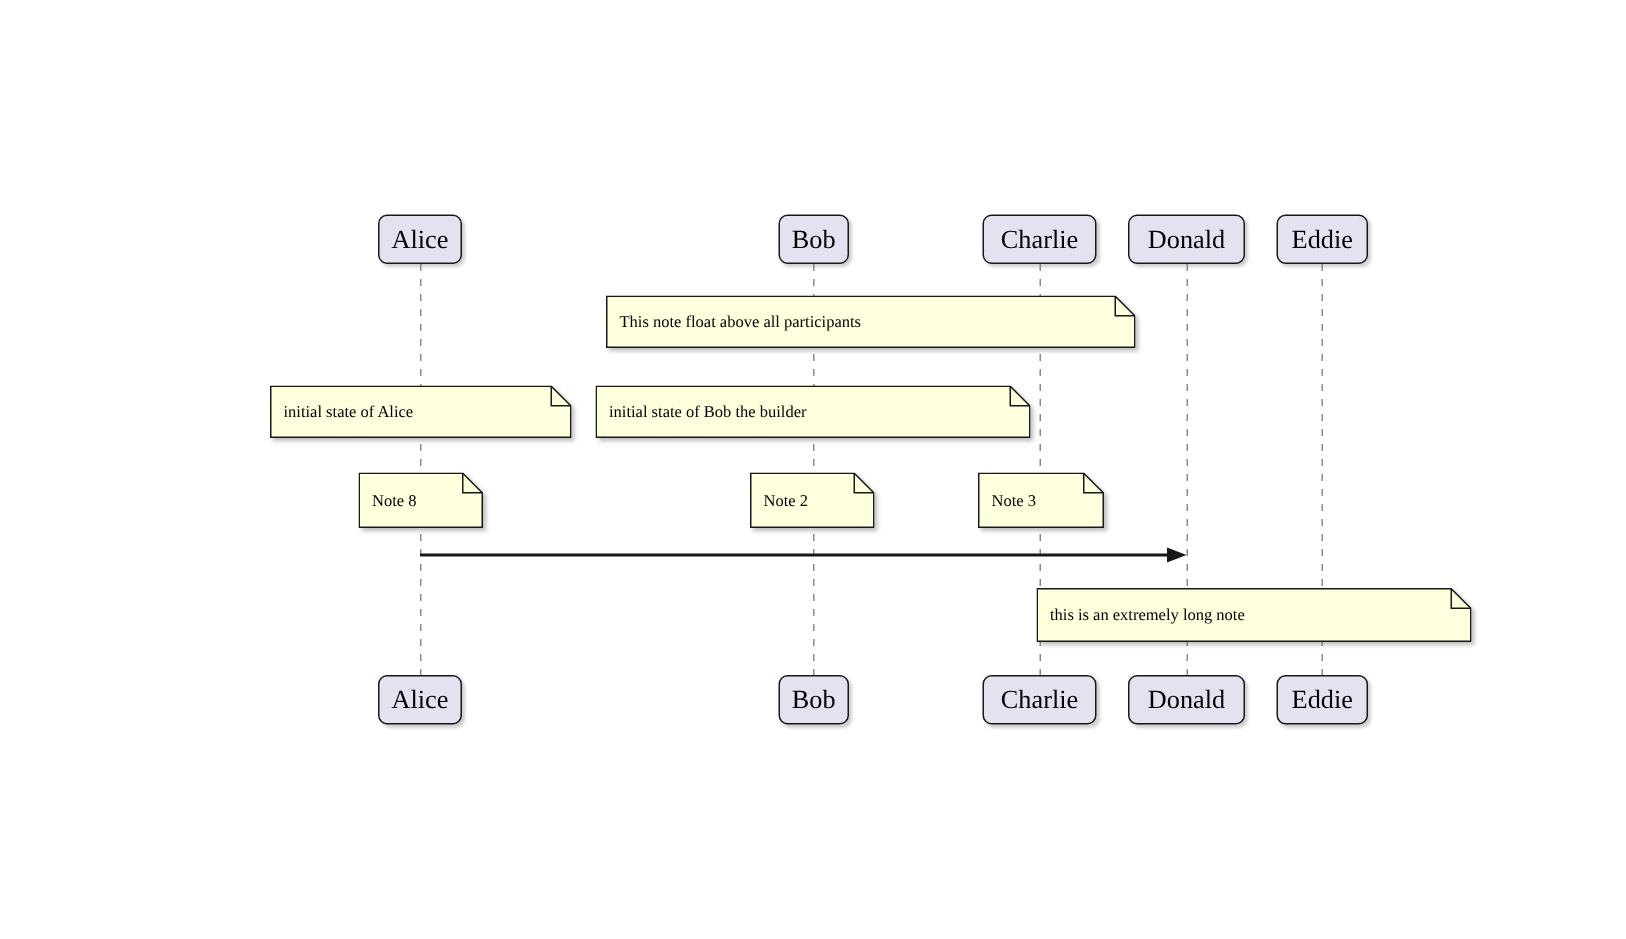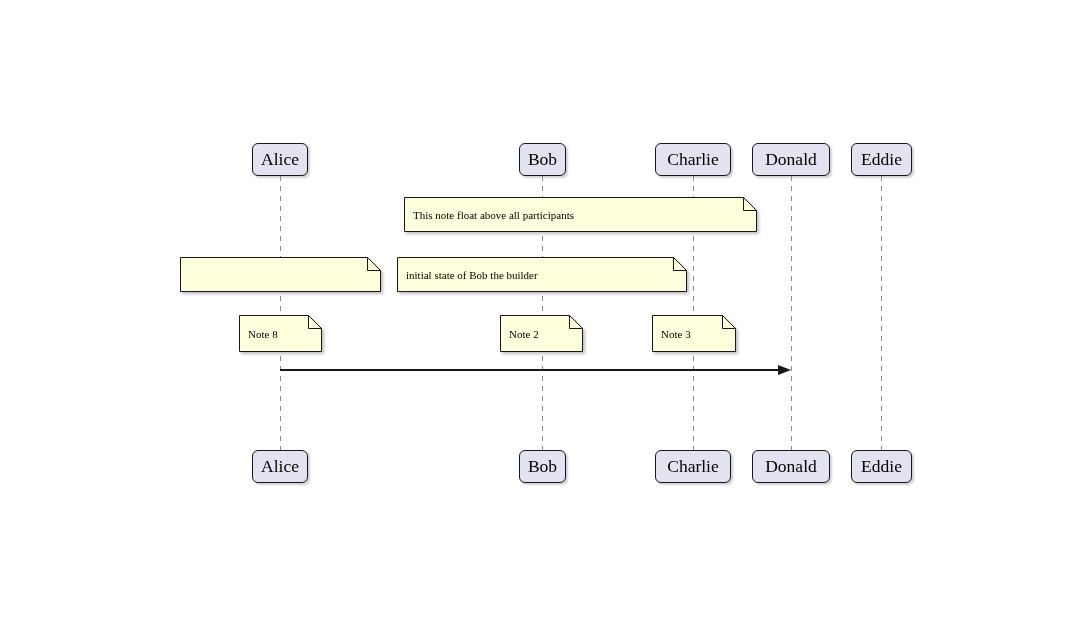--- a/index.html
+++ b/index.html
@@ -87,20 +87,21 @@
       <path d="M339.5,0.5 V13.5 H352.5" fill="none" stroke="#181818" stroke-width="1"></path>
     </svg>
     <span class="note-text">This note float above all participants</span>
   </div>
 
   <div class="note" style="left:141px;top:257px;width:201px;height:35px;">
     <svg width="201" height="35" viewBox="0 0 201 35">
       <path d="M0.5,0.5 H187.5 L200.5,13.5 V34.5 H0.5 Z" fill="#FEFFDD" stroke="#181818" stroke-width="1"></path>
       <path d="M187.5,0.5 V13.5 H200.5" fill="none" stroke="#181818" stroke-width="1"></path>
     </svg>
+    <span class="note-text">initial state of Alice</span>
   </div>
 
   <div class="note" style="left:358px;top:257px;width:290px;height:35px;">
     <svg width="290" height="35" viewBox="0 0 290 35">
       <path d="M0.5,0.5 H276.5 L289.5,13.5 V34.5 H0.5 Z" fill="#FEFFDD" stroke="#181818" stroke-width="1"></path>
       <path d="M276.5,0.5 V13.5 H289.5" fill="none" stroke="#181818" stroke-width="1"></path>
     </svg>
     <span class="note-text">initial state of Bob the builder</span>
   </div>
 
@@ -126,14 +127,21 @@
       <path d="M70.5,0.5 V13.5 H83.5" fill="none" stroke="#181818" stroke-width="1"></path>
     </svg>
     <span class="note-text">Note 3</span>
   </div>
 
   <div>
     <div class="arrow-line" style="left:241px;top:369px;width:501px;"></div>
     <div class="arrow-head" style="left:739px;top:365px;"></div>
   </div>
 
+  <div class="note" style="left:652px;top:392px;width:290px;height:36px;">
+    <svg width="290" height="36" viewBox="0 0 290 36">
+      <path d="M0.5,0.5 H276.5 L289.5,13.5 V35.5 H0.5 Z" fill="#FEFFDD" stroke="#181818" stroke-width="1"></path>
+      <path d="M276.5,0.5 V13.5 H289.5" fill="none" stroke="#181818" stroke-width="1"></path>
+    </svg>
+    <span class="note-text">this is an extremely long note</span>
+  </div>
 
 </div>
 
 </body></html>

